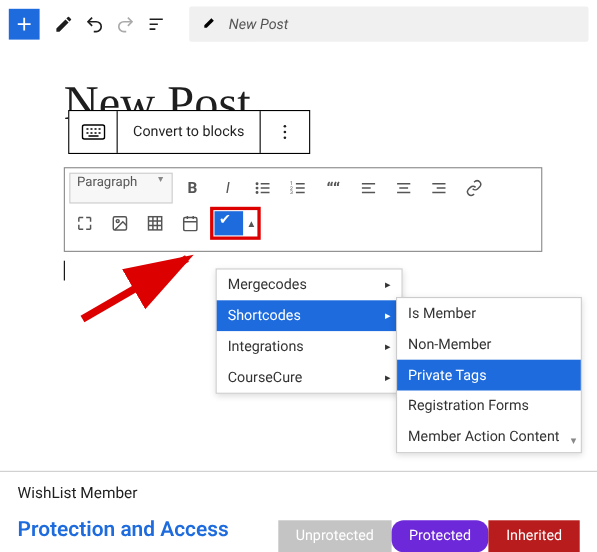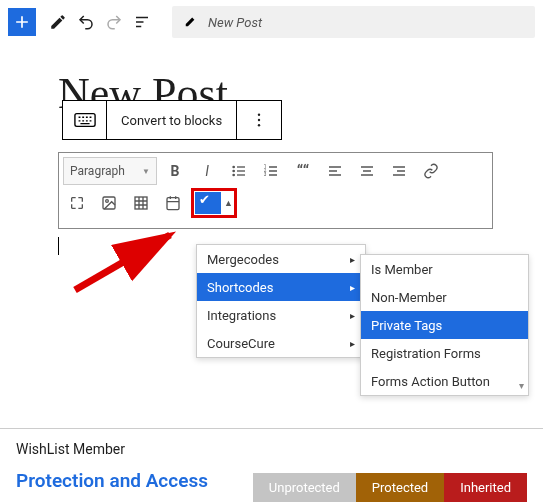--- a/index.html
+++ b/index.html
@@ -18,44 +18,44 @@
   .post-title { font-size: 44px; font-family: Georgia, serif; margin-bottom: 2px; line-height:1; }
   .block-toolbar { display: inline-flex; border: 1px solid #000; background:#fff; position: relative; top:-18px; left:4px; }
   .block-toolbar > div { height: 38px; display:flex; align-items:center; }
   .bt-icon { width: 44px; justify-content:center; border-right:1px solid #000; }
   .bt-convert { padding:0 14px; border-right:1px solid #000; font-size:13px; }
   .bt-more { width: 44px; justify-content:center; }
 
   .classic-editor { margin-top: -6px; border:1px solid #888; padding:4px 4px 10px 4px; }
   .ce-row { display:flex; gap:4px; flex-wrap:wrap; align-items:center; }
   .ce-btn { width:28px; height:28px; display:flex; align-items:center; justify-content:center; color:#555; font-size:14px; background:none; border:none; }
-  .ce-select { font-size:12px; height:28px; padding:0 6px; border:1px solid #ccc; background:#f7f7f7; width:94px; display:flex; align-items:center; justify-content:space-between; color:#555;}
+  .ce-select { font-size:12px; height:28px; padding:0 6px; border:1px solid #ccc; background:#f7f7f7; width:94px; display:flex; justify-content:space-between; color:#555;}
   .ce-select::after{content:"▼"; font-size:8px; color:#888;}
   .ce-highlight { border:3px solid #d00; padding:1px; display:inline-flex; }
   .ce-wl { width:26px; height:22px; background:#1e6bde; display:inline-block; position:relative; }
   .ce-wl::after{ content:"✔"; color:#fff; font-size:13px; position:absolute; left:4px; top:0;}
   .ce-caret { font-size:9px; color:#555; margin-left:3px; align-self:center;}
 
   .submenu1, .submenu2 { position:absolute; background:#fff; border:1px solid #ccc; box-shadow:0 2px 6px rgba(0,0,0,.15); font-size:13px; }
   .submenu1 { top:244px; left:196px; width:170px; }
-  .submenu2 { top:254px; left:360px; width:169px; }
+  .submenu2 { top:270px; left:360px; width:169px; }
   .mi { height:28px; display:flex; align-items:center; justify-content:space-between; padding:0 10px; color:#333; cursor:pointer; }
   .mi.active { background:#1e6bde; color:#fff; }
   .mi .arrow { font-size:10px; color:inherit; }
   .scroll-hint { position:absolute; right:4px; bottom:4px; font-size:10px; color:#888; }
 
   svg.red-arrow { position:absolute; top:230px; left:70px; }
 
   .wl-panel { position:absolute; bottom:0; left:0; right:0; border-top:1px solid #ccc; background:#fff;}
   .wl-header { padding:12px 16px 4px; font-size:14px; color:#1e1e1e;}
   .wl-tab { color:#1e6bde; font-weight:600; font-size:19px; padding:8px 16px 10px; display:inline-block;}
   .wl-actions { display:inline-flex; gap:0; margin-left:22px; }
   .wl-btn { padding:7px 16px; font-size:13px; border:none; color:#fff;}
   .wl-btn.un { background:#c4c4c4; }
-  .wl-btn.pr { background:#a16207; }
+  .wl-btn.pr { background:#6d28d9;border-radius:11px; }
   .wl-btn.in { background:#b91c1c; }
 
   .cursor-line { margin-top:8px; height:22px; width:100%; }
   .caret-bar { display:inline-block; width:1px; height:18px; background:#000; vertical-align:middle;}
 </style>
 </head>
 <body>
 
 <div class="topbar">
   <button class="plus-btn">
@@ -241,21 +241,21 @@
   <div class="mi">
       <span>Non-Member</span>
     </div>
   <div class="mi active">
       <span>Private Tags</span>
     </div>
   <div class="mi">
       <span>Registration Forms</span>
     </div>
   <div class="mi">
-      <span>Forms Action Button</span>
+      <span>Member Action Content</span>
     </div>
   <span class="scroll-hint">▾</span>
 </div>
 
 <div class="wl-panel">
   <div class="wl-header">WishList Member</div>
   <div style="display:flex; align-items:flex-end; justify-content:space-between; padding-right:16px;">
     <div class="wl-tab">Protection and Access</div>
     <div class="wl-actions">
       <button class="wl-btn un">Unprotected</button>

